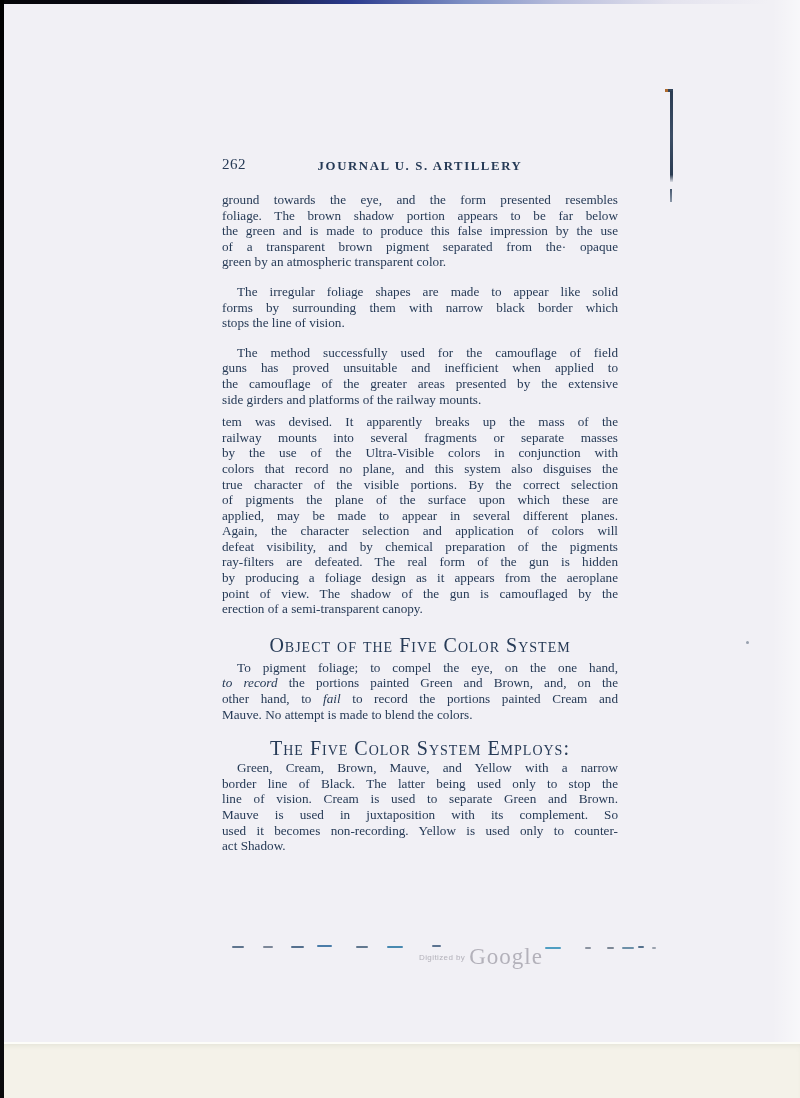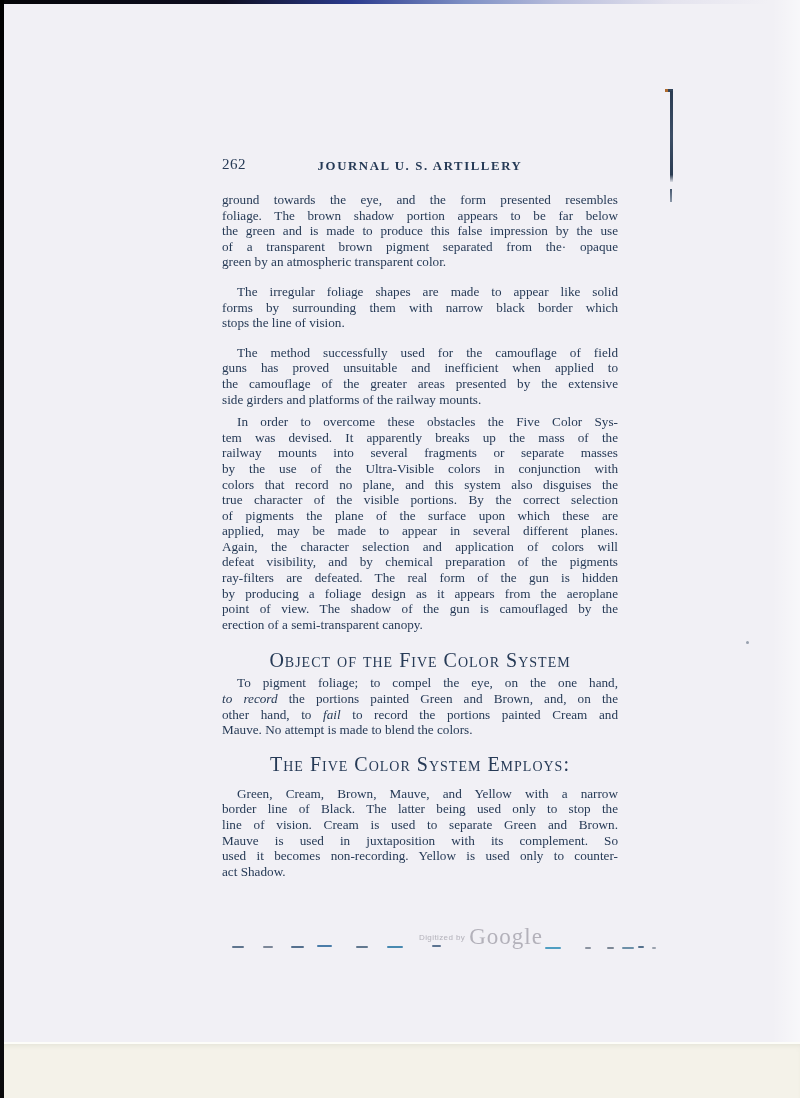--- a/index.html
+++ b/index.html
@@ -53,24 +53,24 @@
     text-align:center; font-variant:small-caps; font-size:20px;
     letter-spacing:1px; height:17px;
   }
   
   #blocks .block:nth-child(2){ margin-top:14px; }
   #blocks .block:nth-child(3){ margin-top:14px; }
   #blocks .block:nth-child(4){ margin-top:7px; }
   #blocks .block:nth-child(5){ margin-top:21px; }
   #blocks .block:nth-child(6){ margin-top:5px; }
   #blocks .block:nth-child(7){ margin-top:19px; }
-  #blocks .block:nth-child(8){ margin-top:12px; }
+  #blocks .block:nth-child(8){ margin-top:2px; }
 
   
-  .watermark { position:absolute; left:419px; top:924px; white-space:nowrap; }
+  .watermark { position:absolute; left:419px; top:944px; white-space:nowrap; }
   .watermark .prefix {
     font-family:"Liberation Sans", sans-serif; font-size:8px; letter-spacing:0.4px;
     color: var(--watermark, #bdbbc3); vertical-align:4px;
   }
   .watermark .brand {
     font-family:"Liberation Serif", serif; font-size:23px; letter-spacing:1px;
     color: var(--watermark, #b3b1ba);
   }
 
   
@@ -110,21 +110,20 @@
         <div class="line"><span>forms by surrounding them with narrow black border which</span></div>
         <div class="line last"><span>stops the line of vision.</span></div>
       </div>
       <div class="block paragraph">
         <div class="line indent"><span>The method successfully used for the camouflage of field</span></div>
         <div class="line"><span>guns has proved unsuitable and inefficient when applied to</span></div>
         <div class="line"><span>the camouflage of the greater areas presented by the extensive</span></div>
         <div class="line last"><span>side girders and platforms of the railway mounts.</span></div>
       </div>
       <div class="block paragraph">
-        <div class="line indent"><span>In order to overcome these obstacles the Five Color Sys-</span></div>
         <div class="line"><span>tem was devised.  It apparently breaks up the mass of the</span></div>
         <div class="line"><span>railway mounts into several fragments or separate masses</span></div>
         <div class="line"><span>by the use of the Ultra-Visible colors in conjunction with</span></div>
         <div class="line"><span>colors that record no plane, and this system also disguises the</span></div>
         <div class="line"><span>true character of the visible portions.  By the correct selection</span></div>
         <div class="line"><span>of pigments the plane of the surface upon which these are</span></div>
         <div class="line"><span>applied, may be made to appear in several different planes.</span></div>
         <div class="line"><span>Again, the character selection and application of colors will</span></div>
         <div class="line"><span>defeat visibility, and by chemical preparation of the pigments</span></div>
         <div class="line"><span>ray-filters are defeated.  The real form of the gun is hidden</span></div>

